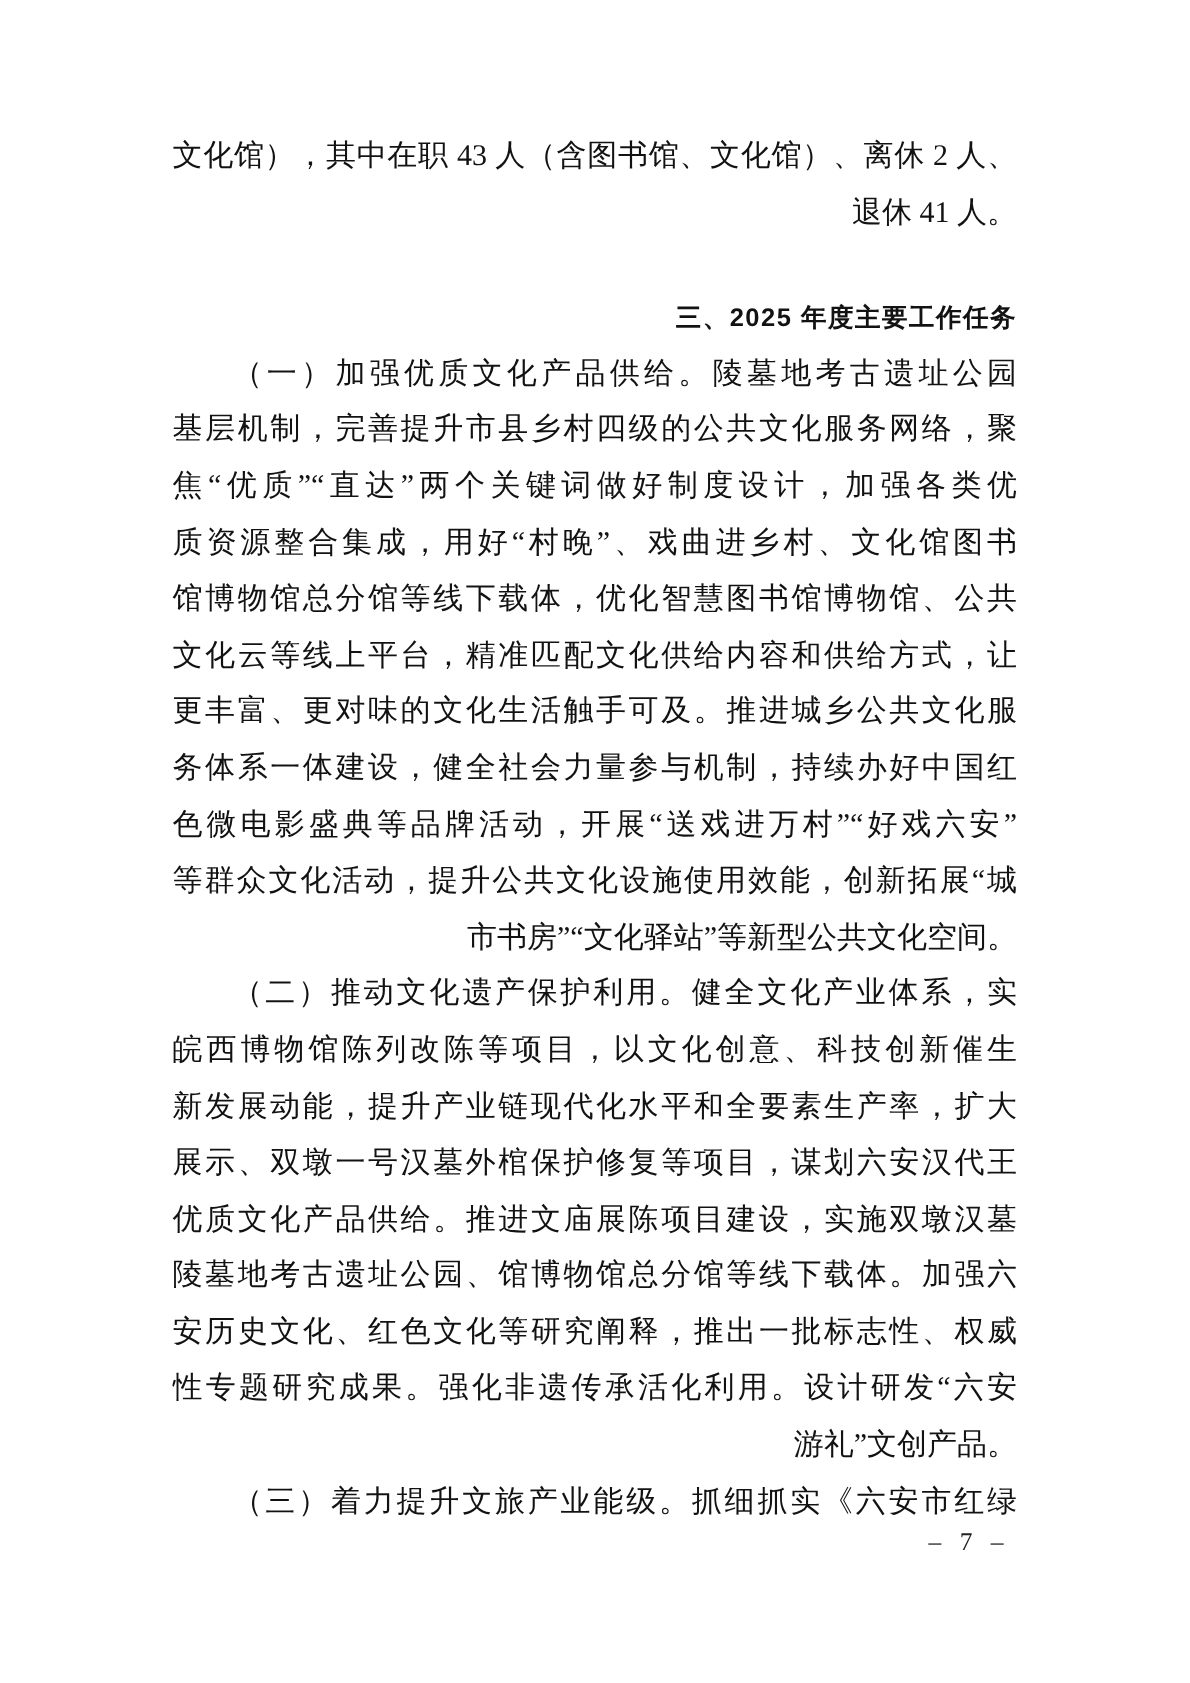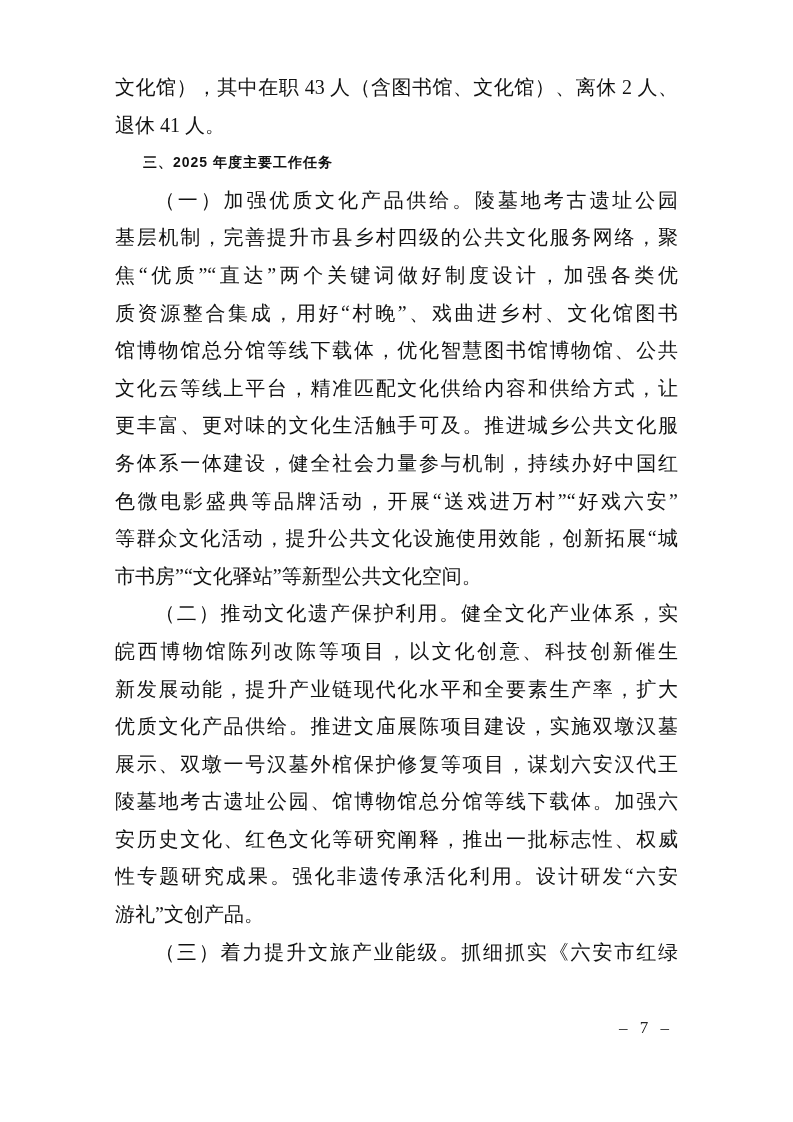--- a/index.html
+++ b/index.html
@@ -12,43 +12,44 @@
     width: 793px;
     height: 1122px;
     background: #ffffff;
     overflow: hidden;
     font-family: "Liberation Serif", "DejaVu Serif", serif;
     color: #121212;
   }
   .content {
     position: absolute;
     left: 115px;
-    top: 69px;
+    top: 86px;
     width: 563px;
   }
   .line {
     font-size: 20px;
     line-height: 37.6px;
     height: 37.6px;
     overflow: hidden;
     white-space: normal;
-    text-align: left;
+    text-align: right;
   }
   .line.justify {
     text-align: justify;
     text-align-last: justify;
   }
   .line.indent {
     text-indent: 2em;
   }
   .line.heading {
     font-family: "Liberation Sans", "DejaVu Sans", sans-serif;
     font-weight: 700;
-    font-size: 14px;
+    font-size: 17px;
     letter-spacing: 1px;
+    margin-top: 32px;
   }
   .lead {
     
     font-style: normal;
   }
   .page-number {
     position: absolute;
     top: 1018px;
     left: 0;
     width: 673px;
@@ -75,22 +76,22 @@
       <div class="line justify">馆博物馆总分馆等线下载体，优化智慧图书馆博物馆、公共</div>
       <div class="line justify">文化云等线上平台，精准匹配文化供给内容和供给方式，让</div>
       <div class="line justify">更丰富、更对味的文化生活触手可及。推进城乡公共文化服</div>
       <div class="line justify">务体系一体建设，健全社会力量参与机制，持续办好中国红</div>
       <div class="line justify">色微电影盛典等品牌活动，开展“送戏进万村”“好戏六安”</div>
       <div class="line justify">等群众文化活动，提升公共文化设施使用效能，创新拓展“城</div>
       <div class="line">市书房”“文化驿站”等新型公共文化空间。</div>
       <div class="line justify indent"><span class="lead">（二）推动文化遗产保护利用。</span><span>健全文化产业体系，实</span></div>
       <div class="line justify">皖西博物馆陈列改陈等项目，以文化创意、科技创新催生</div>
       <div class="line justify">新发展动能，提升产业链现代化水平和全要素生产率，扩大</div>
+      <div class="line justify">展示、双墩一号汉墓外棺保护修复等项目，谋划六安汉代王</div>
       <div class="line justify">优质文化产品供给。推进文庙展陈项目建设，实施双墩汉墓</div>
-      <div class="line justify">展示、双墩一号汉墓外棺保护修复等项目，谋划六安汉代王</div>
       <div class="line justify">陵墓地考古遗址公园、馆博物馆总分馆等线下载体。加强六</div>
       <div class="line justify">安历史文化、红色文化等研究阐释，推出一批标志性、权威</div>
       <div class="line justify">性专题研究成果。强化非遗传承活化利用。设计研发“六安</div>
       <div class="line">游礼”文创产品。</div>
       <div class="line justify indent"><span class="lead">（三）着力提升文旅产业能级。</span><span>抓细抓实《六安市红绿</span></div>
     </div>
   <div class="page-number">– 7 –</div>
 </div>
 
 </body></html>

